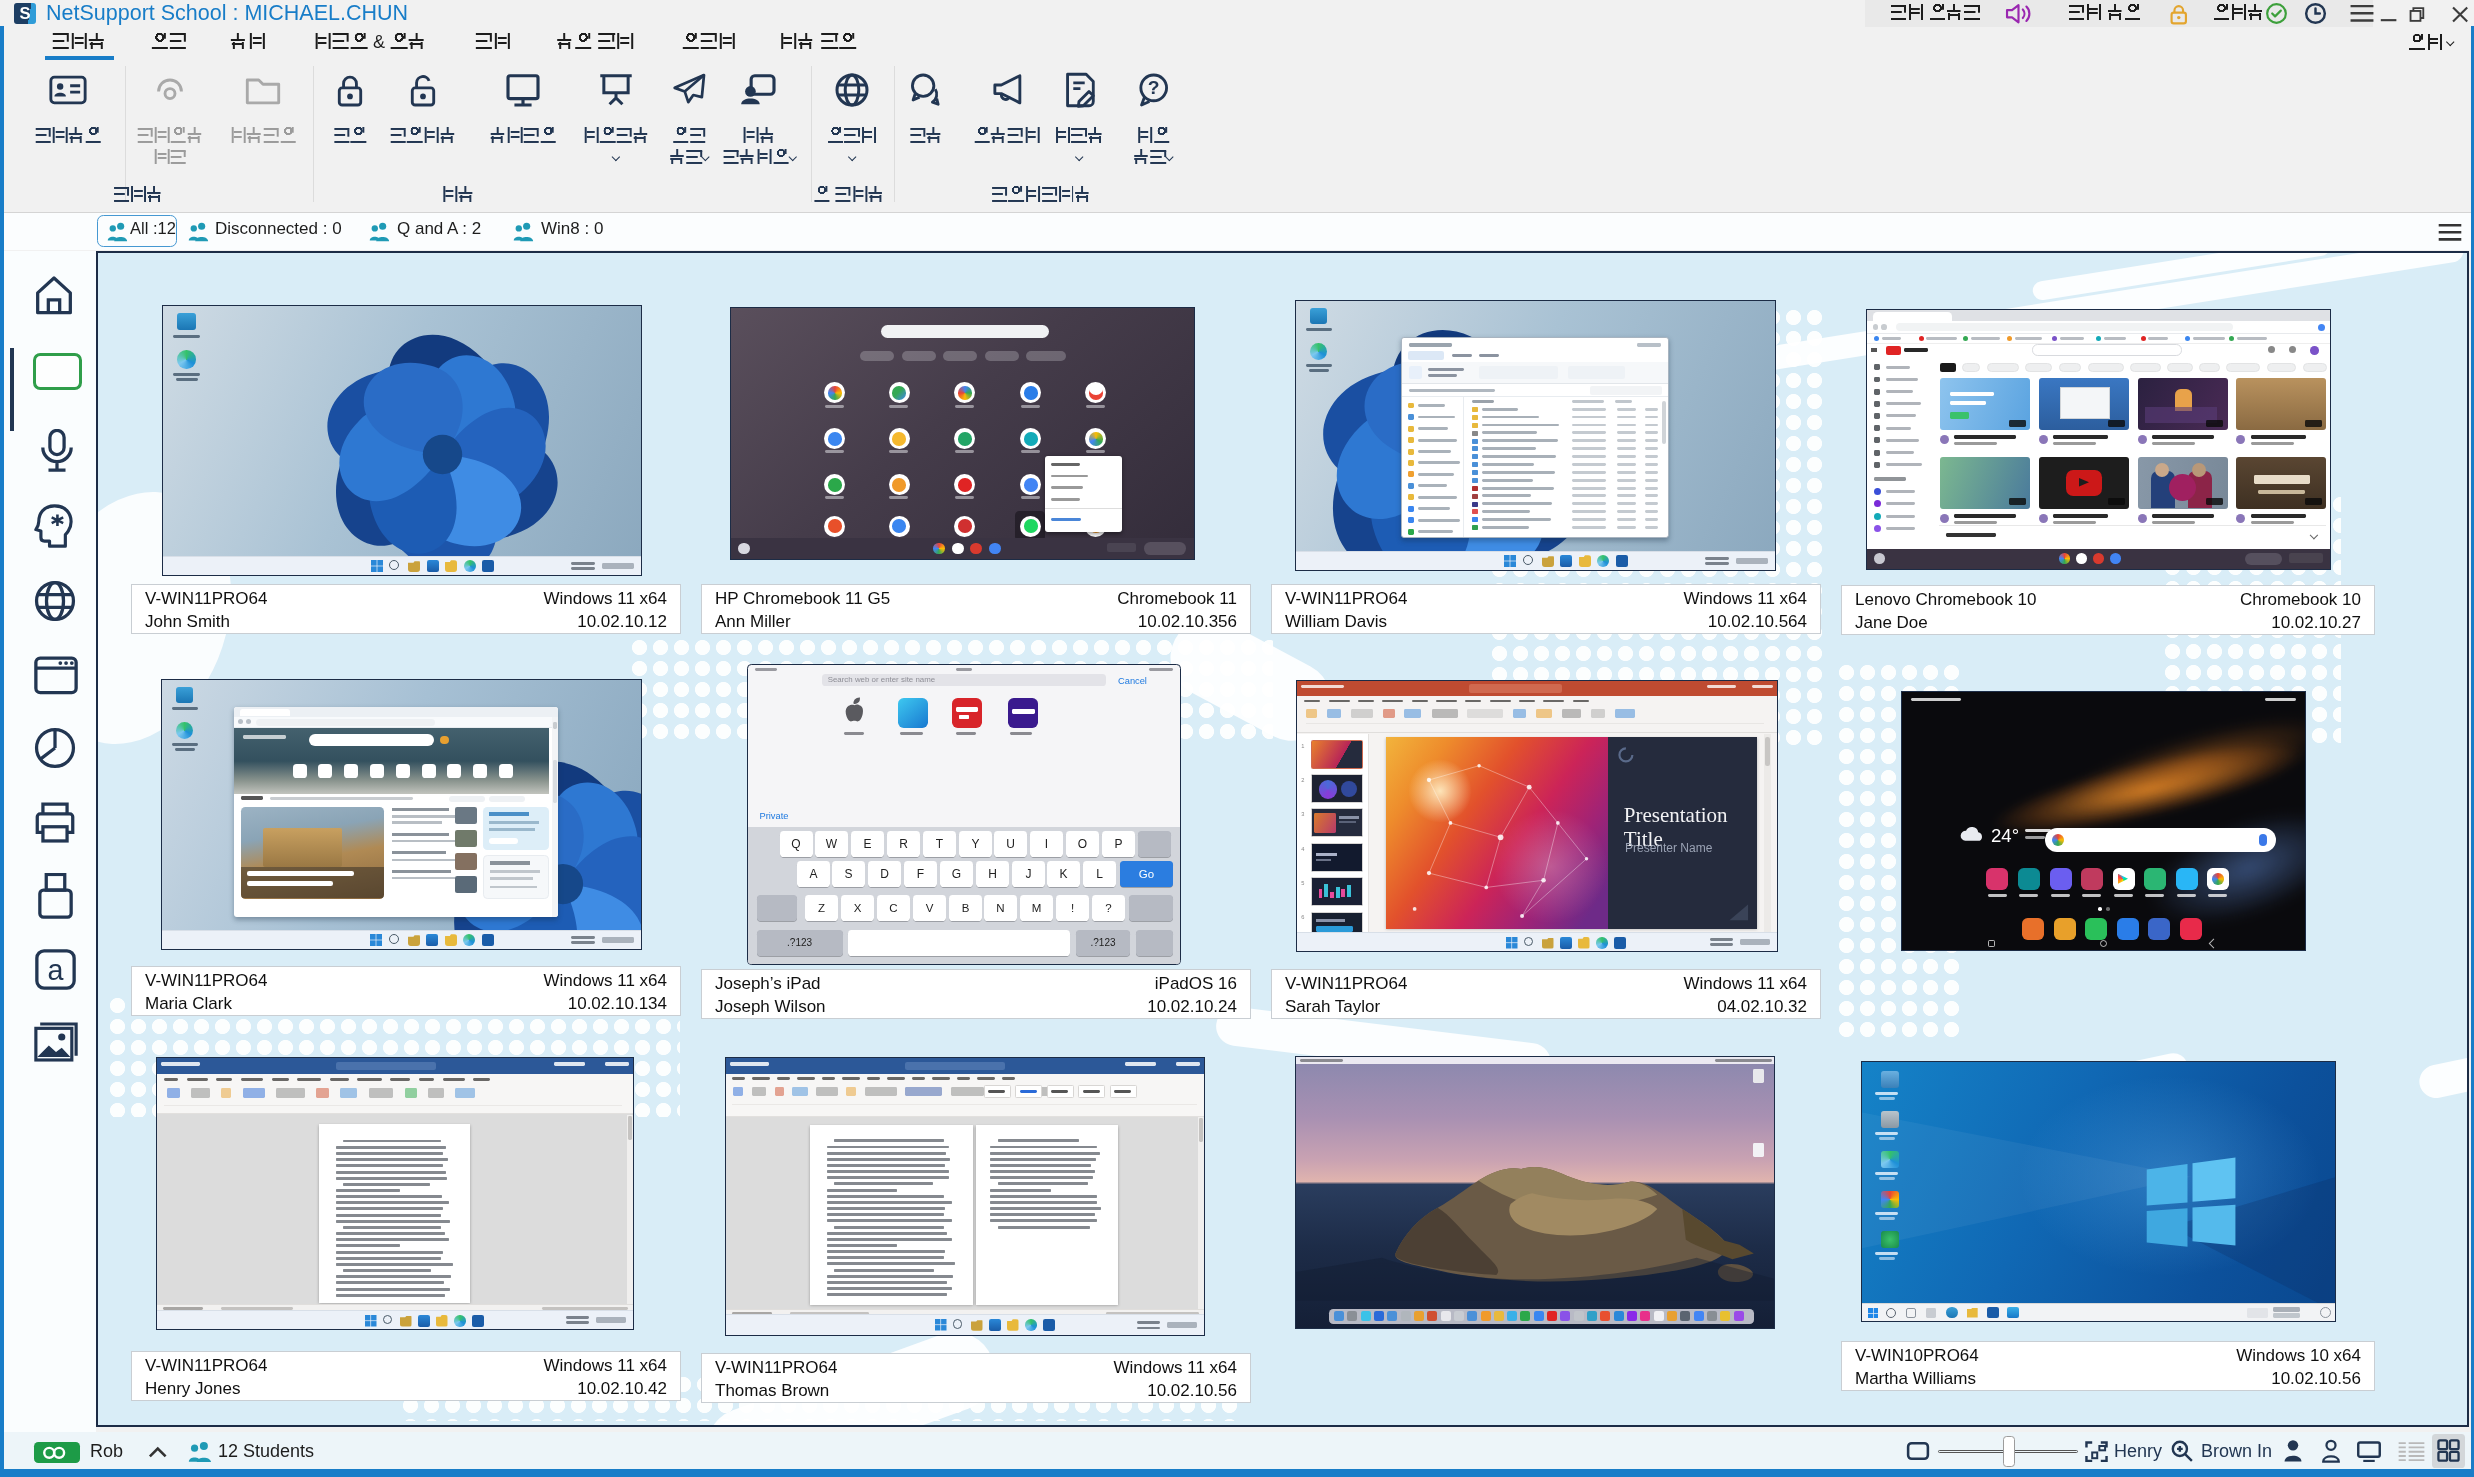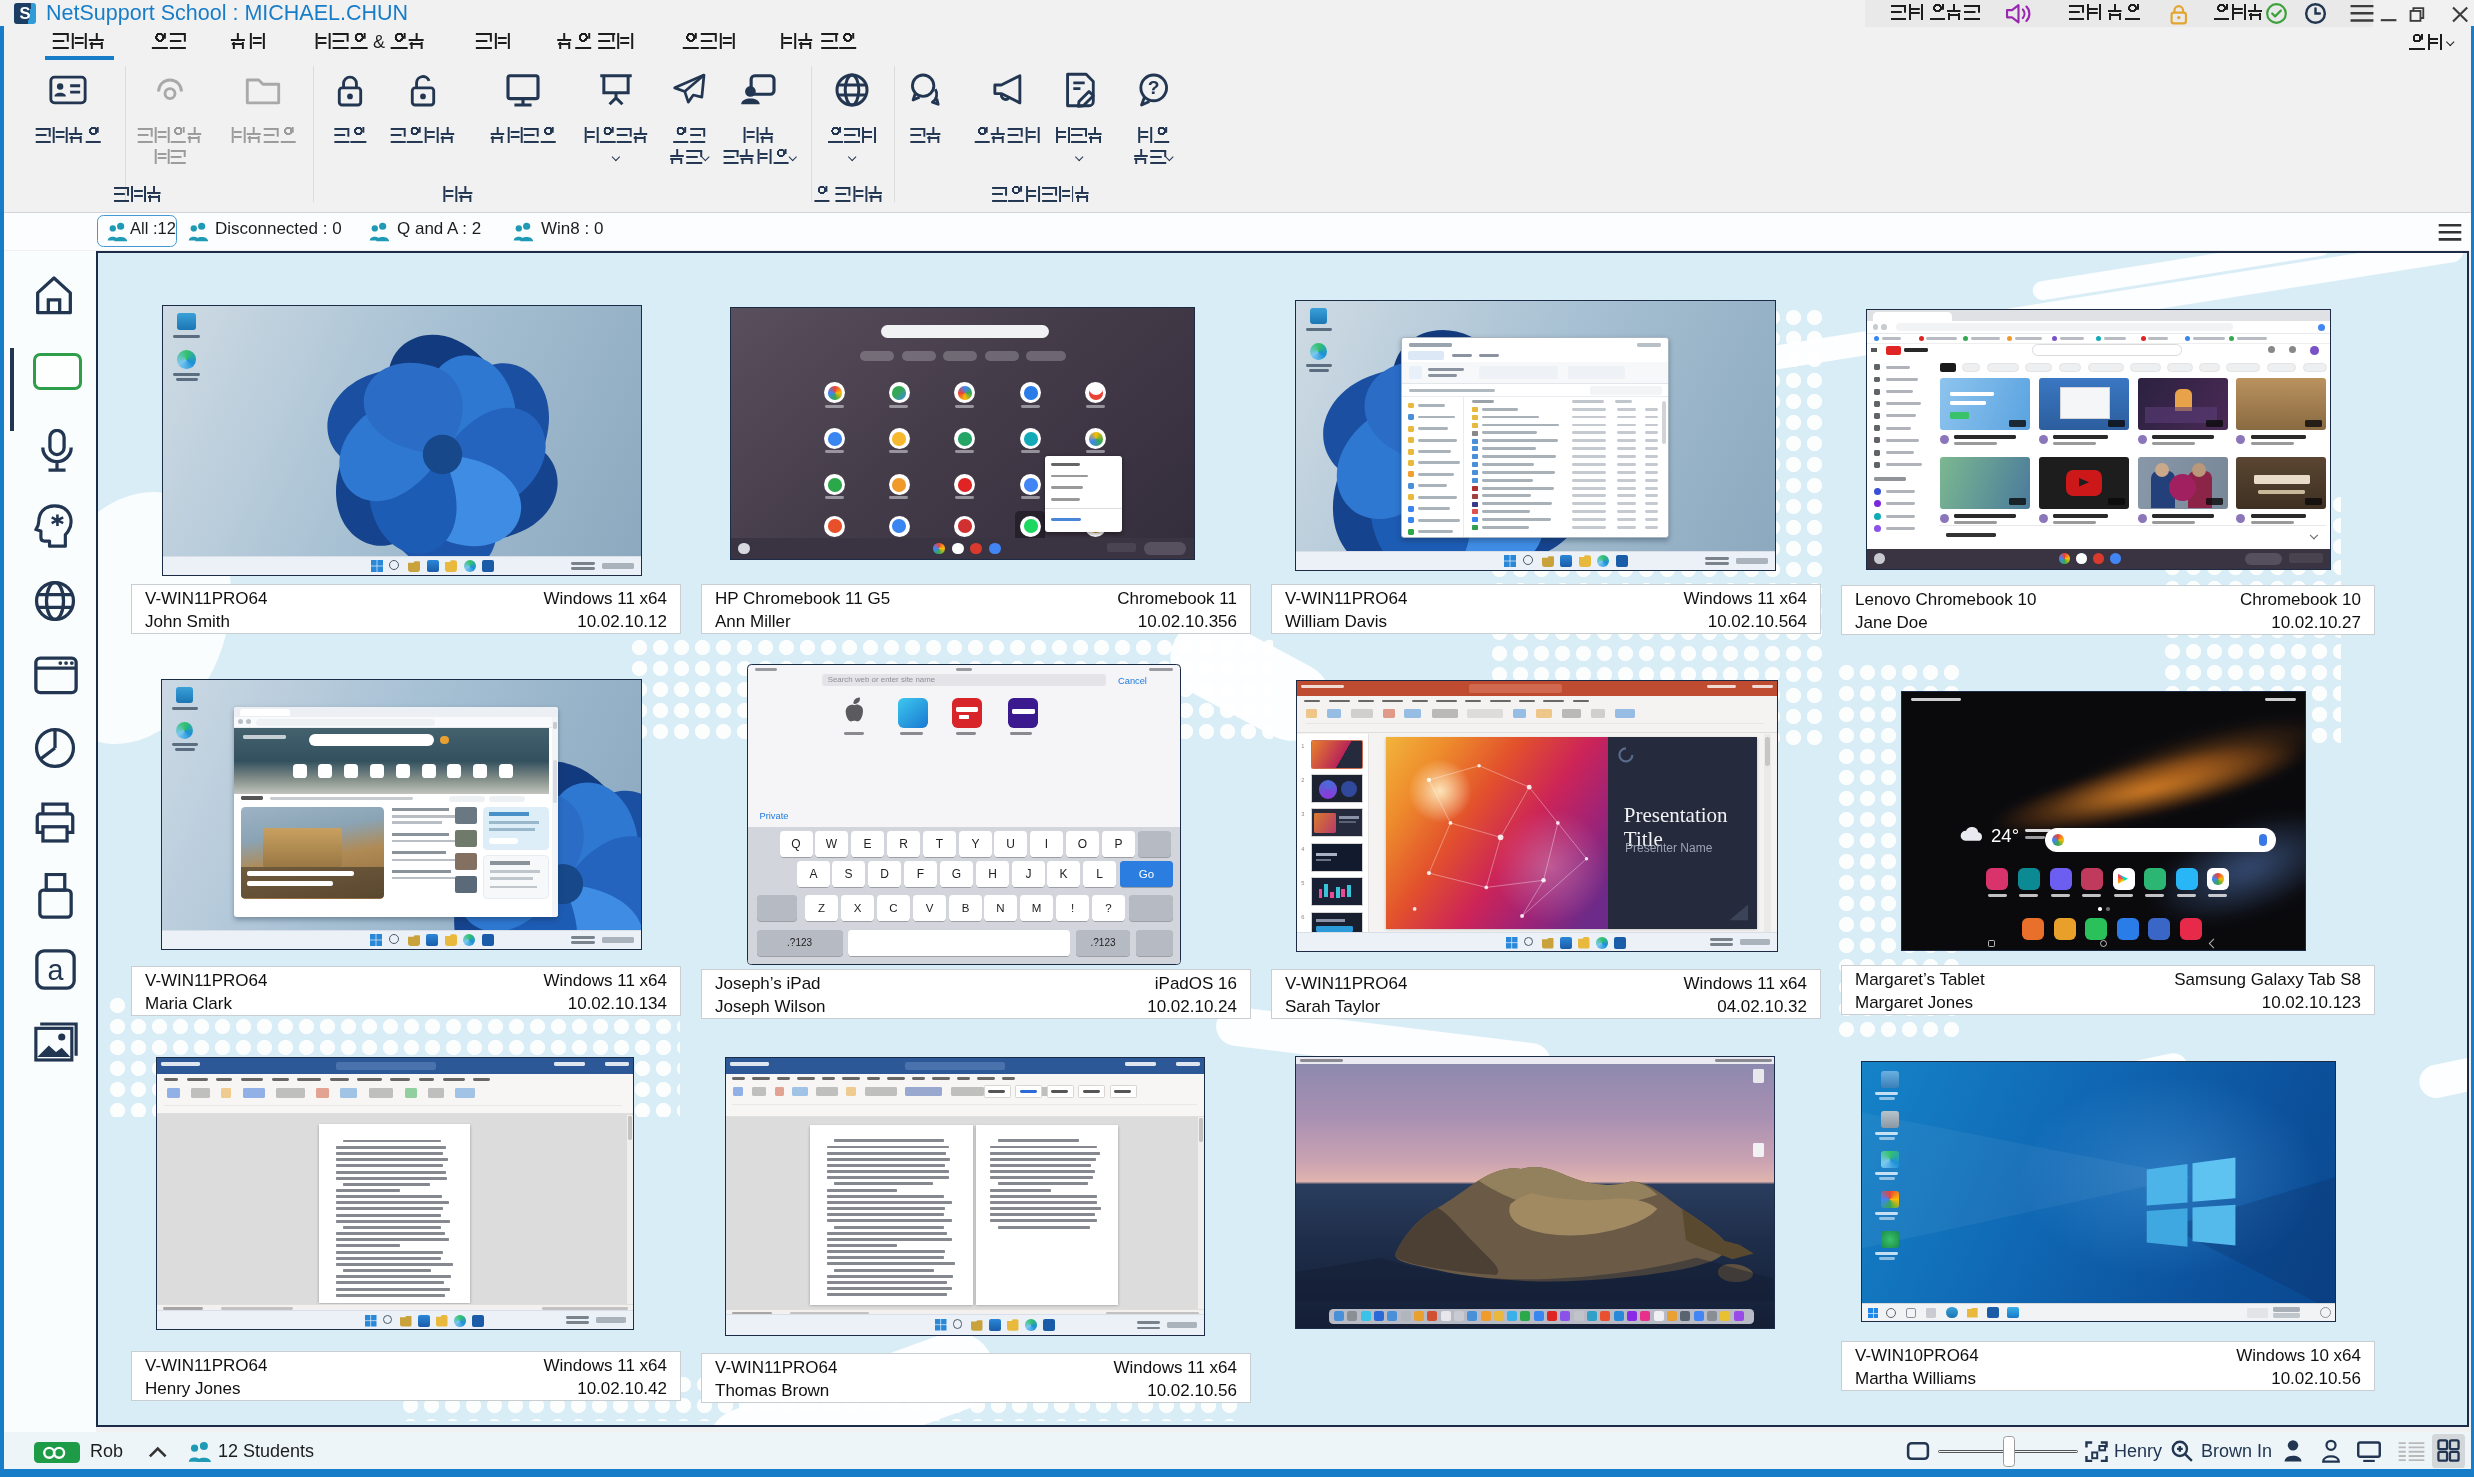--- a/index.html
+++ b/index.html
@@ -318,26 +318,20 @@
       <span class="l1">Joseph’s iPad</span>
       <span class="r1">iPadOS 16</span>
       <span class="l2">Joseph Wilson</span>
       <span class="r2">10.02.10.24</span>
     </div>
 <div class="lab" style="left:1173px;top:716px">
       <span class="l1">V-WIN11PRO64</span>
       <span class="r1">Windows 11 x64</span>
       <span class="l2">Sarah Taylor</span>
       <span class="r2">04.02.10.32</span>
-    </div>
-<div class="lab" style="left:1743px;top:712px;width:534px">
-      <span class="l1">Margaret’s Tablet</span>
-      <span class="r1">Samsung Galaxy Tab S8</span>
-      <span class="l2">Margaret Jones</span>
-      <span class="r2">10.02.10.123</span>
     </div>
 <div class="lab" style="left:33px;top:1098px">
       <span class="l1">V-WIN11PRO64</span>
       <span class="r1">Windows 11 x64</span>
       <span class="l2">Henry Jones</span>
       <span class="r2">10.02.10.42</span>
     </div>
 <div class="lab" style="left:603px;top:1100px">
       <span class="l1">V-WIN11PRO64</span>
       <span class="r1">Windows 11 x64</span>

